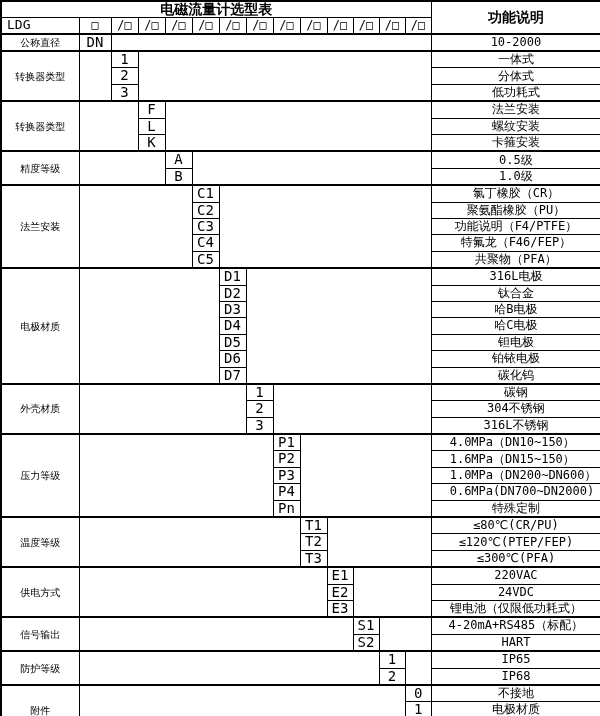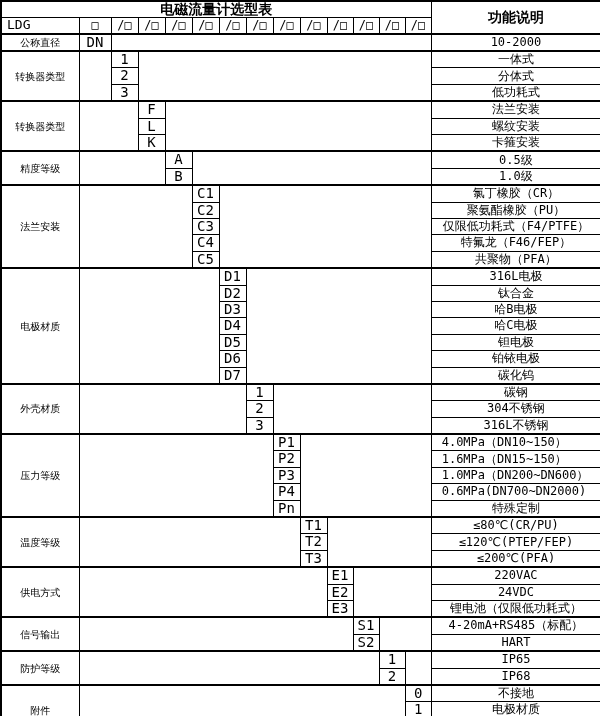--- a/index.html
+++ b/index.html
@@ -24,21 +24,21 @@
     vertical-align:middle;
   }
   td.bt{border-top:2px solid #000;}
   td.title{font-size:14px;font-weight:bold;margin-top:48px;}
   td.funchdr{font-size:14px;font-weight:bold;}
   td.model{text-align:left;padding-left:5px;font-size:13px;}
   td.cat{font-size:10px;letter-spacing:0px;}
   td.hcode{font-size:12px;}
   td.code{font-size:14px;}
   td.desc{font-size:12px;}
-  td.desc.left{text-align:left;padding-left:10px;}
+  td.desc.left{text-align:left;padding-left:18px;}
   td.filler{background:#fff;}
 </style>
 </head>
 <body>
 
 <table class="sel">
   <colgroup>
     <col style="width:78px">
       <col style="width:32px">
     <col style="width:27px">
@@ -136,21 +136,21 @@
     <td class="code bt">C1</td>
     <td class="filler bt" rowspan="5" colspan="8"></td>
     <td class="desc bt">氯丁橡胶（CR）</td>
   </tr>
   <tr>
     <td class="code">C2</td>
     <td class="desc">聚氨酯橡胶（PU）</td>
   </tr>
   <tr>
     <td class="code">C3</td>
-    <td class="desc">仅限低功耗式（F4/PTFE）</td>
+    <td class="desc">功能说明（F4/PTFE）</td>
   </tr>
   <tr>
     <td class="code">C4</td>
     <td class="desc">特氟龙（F46/FEP）</td>
   </tr>
   <tr>
     <td class="code">C5</td>
     <td class="desc">共聚物（PFA）</td>
   </tr>
 
@@ -232,21 +232,21 @@
     <td class="code bt">T1</td>
     <td class="filler bt" rowspan="3" colspan="4"></td>
     <td class="desc bt">≤80℃(CR/PU)</td>
   </tr>
   <tr>
     <td class="code">T2</td>
     <td class="desc">≤120℃(PTEP/FEP)</td>
   </tr>
   <tr>
     <td class="code">T3</td>
-    <td class="desc">≤200℃(PFA)</td>
+    <td class="desc">≤300℃(PFA)</td>
   </tr>
 
   <tr>
     <td class="cat bt" rowspan="3">供电方式</td>
     <td class="filler bt" rowspan="3" colspan="9"></td>
     <td class="code bt">E1</td>
     <td class="filler bt" rowspan="3" colspan="3"></td>
     <td class="desc bt">220VAC</td>
   </tr>
   <tr>

